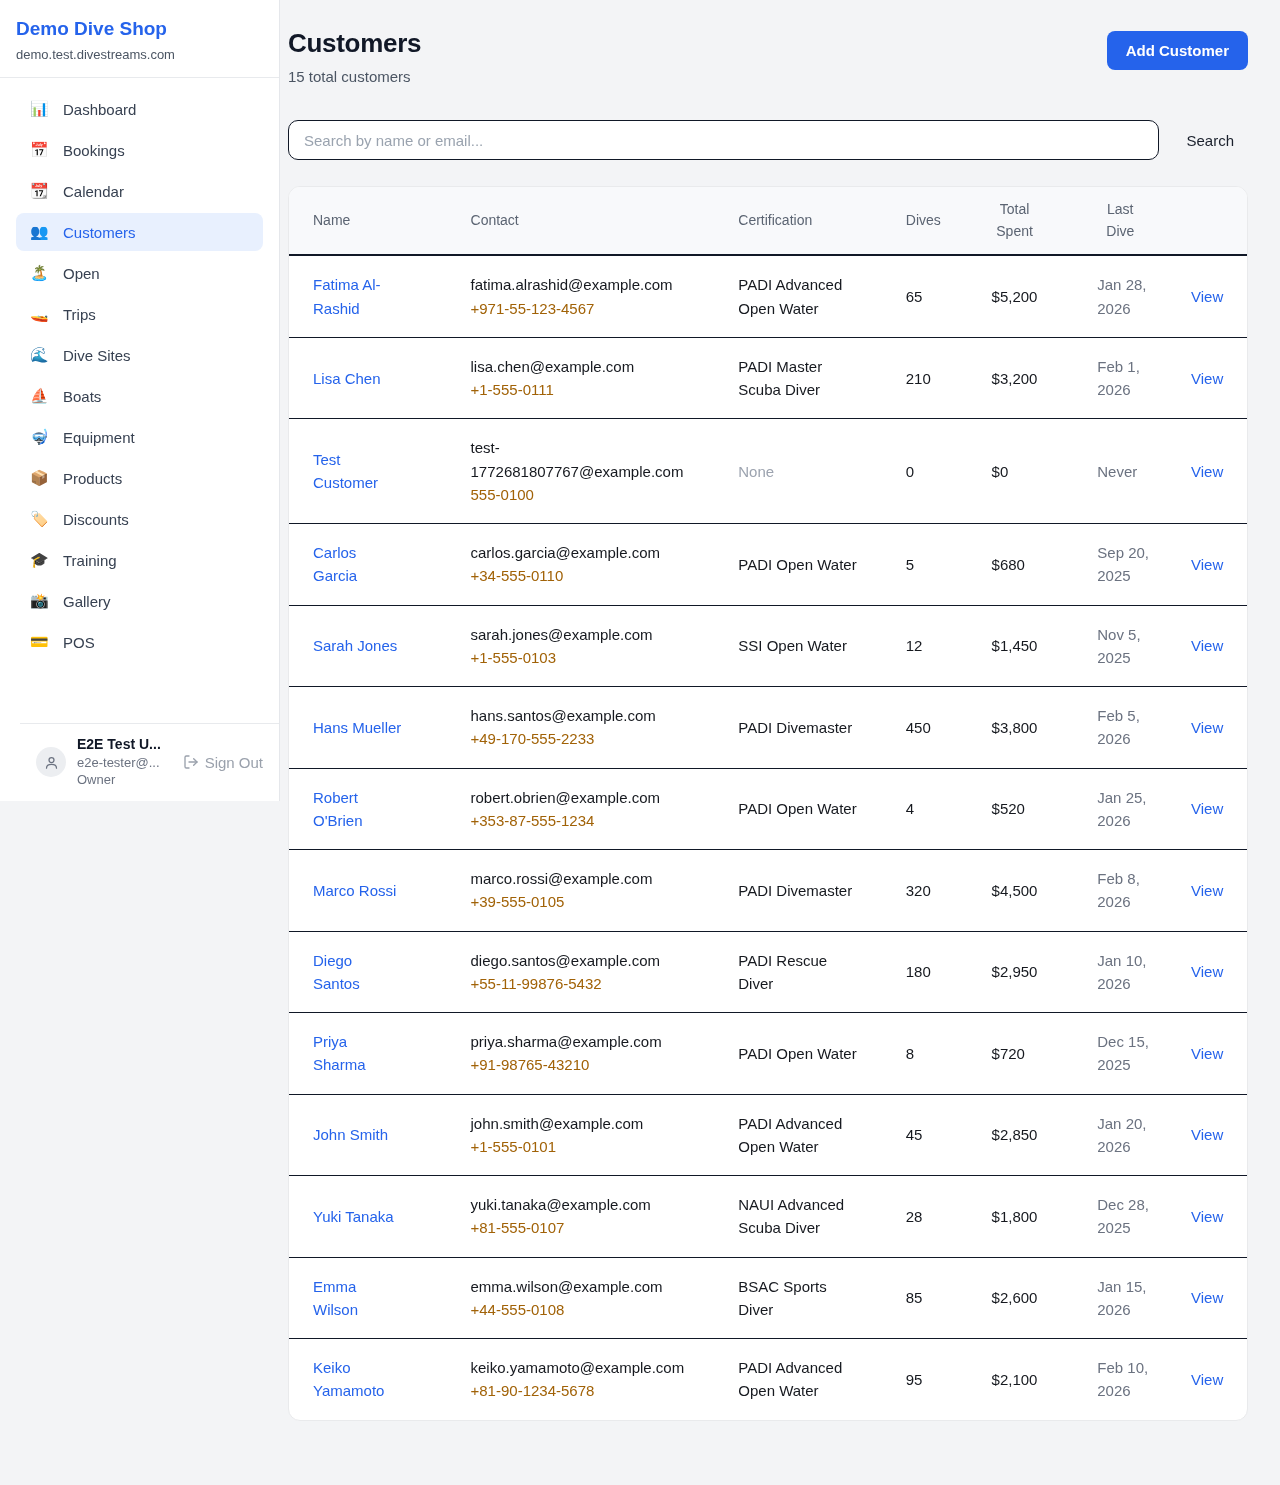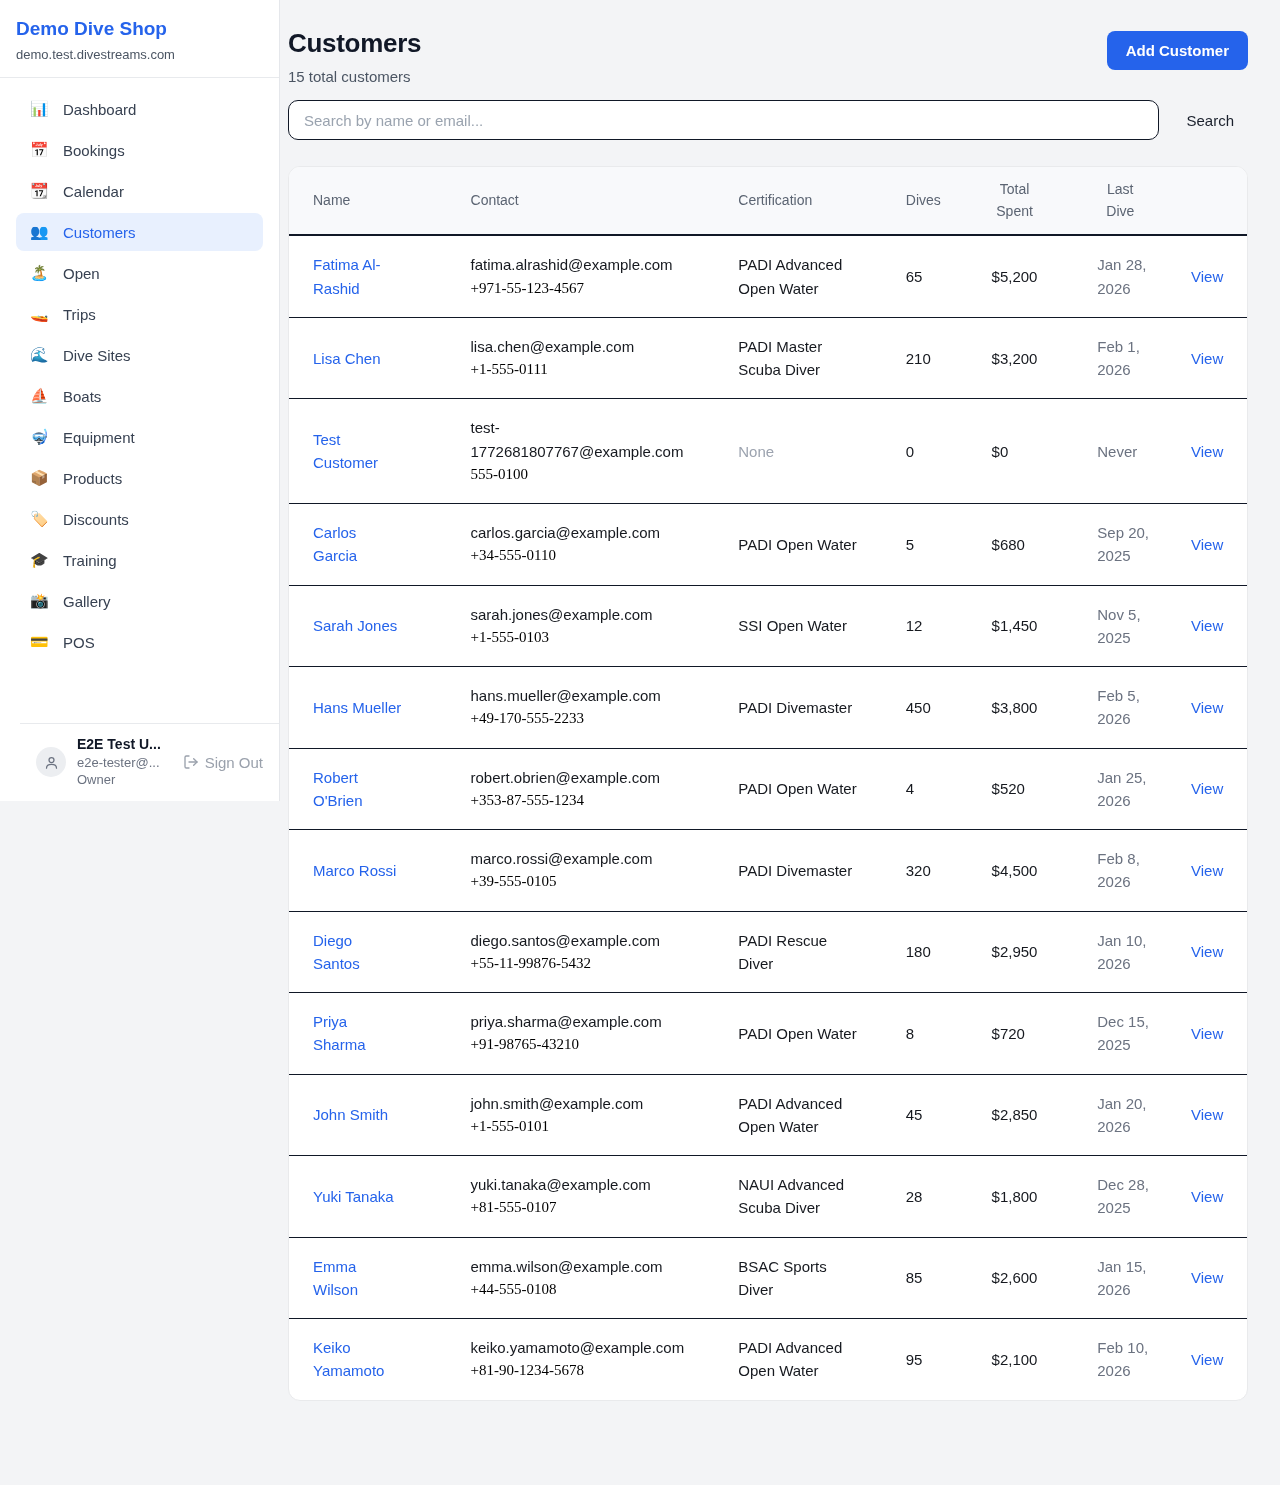--- a/index.html
+++ b/index.html
@@ -52,21 +52,21 @@
   
   .main { margin-left: 256px; padding: 28px 32px 30px; }
   .page-header { display: flex; justify-content: space-between; align-items: flex-start; }
   .page-title { font-size: 26px; font-weight: bold; color: #111827; letter-spacing: -0.3px; }
   .page-subtitle { font-size: 15px; color: #4b5563; margin-top: 9px; }
   .btn-primary {
     background: #2563eb; color: #ffffff; border: none; cursor: pointer;
     font-family: inherit; font-size: 15px; font-weight: bold;
     padding: 11px 19px; border-radius: 8px; margin-top: 3px; margin-left: 38px;
   }
-  .search-row { display: flex; align-items: center; gap: 27px; margin-top: 15px; padding-right: 14px; }
+  .search-row { display: flex; align-items: center; gap: 27px; margin-top: 35px; padding-right: 14px; }
   .search-input {
     flex: 1; height: 40px;
     border: 1.5px solid #111827; border-radius: 10px;
     padding: 0 15px; font-size: 15px; color: #111827;
     font-family: inherit; background: #ffffff; outline: none;
   }
   .search-input::placeholder { color: #9aa3af; }
   .search-btn {
     background: none; border: none; cursor: pointer;
     font-family: inherit; font-size: 15px; color: #1a202c;
@@ -87,21 +87,21 @@
   th .th-label { display: inline-block; }
   th.narrow .th-label { max-width: 46px; text-align: center; }
   tbody td {
     padding: 17px 12px; border-bottom: 1px solid #111827;
     vertical-align: middle; line-height: 1.55;
   }
   tbody td:first-child { padding-left: 24px; }
   tbody tr:last-child td { border-bottom: none; }
   .name-link { color: #2563eb; text-decoration: none; display: inline-block; max-width: 90px; cursor: pointer; }
   .email { color: #16191f; max-width: 220px; overflow-wrap: break-word; }
-  .phone { color: #000000; font-family: Liberation Serif, serif; }
+  .phone { color: #a16207; }
   .cert { display: inline-block; max-width: 122px; color: #16191f; }
   .cert.muted { color: #9ca3af; }
   .c-dives, .c-spent { color: #16191f; }
   .last { display: inline-block; max-width: 60px; color: #6b7280; }
   .view-link { color: #2563eb; text-decoration: none; cursor: pointer; }
 </style>
 </head>
 <body>
 
 <aside class="sidebar">
@@ -305,21 +305,21 @@
             <td class="c-cert"><span class="cert">SSI Open Water</span></td>
             <td class="c-dives">12</td>
             <td class="c-spent">$1,450</td>
             <td class="c-last"><span class="last">Nov 5, 2025</span></td>
             <td class="c-view"><a class="view-link">View</a></td>
           </tr>
 
           <tr class="row">
             <td class="c-name"><a class="name-link">Hans Mueller</a></td>
             <td class="c-contact">
-              <div class="email">hans.mueller@example.com</div>
+              <div class="email">hans.santos@example.com</div>
               <div class="phone">+49-170-555-2233</div>
             </td>
             <td class="c-cert"><span class="cert">PADI Divemaster</span></td>
             <td class="c-dives">450</td>
             <td class="c-spent">$3,800</td>
             <td class="c-last"><span class="last">Feb 5, 2026</span></td>
             <td class="c-view"><a class="view-link">View</a></td>
           </tr>
 
           <tr class="row">

